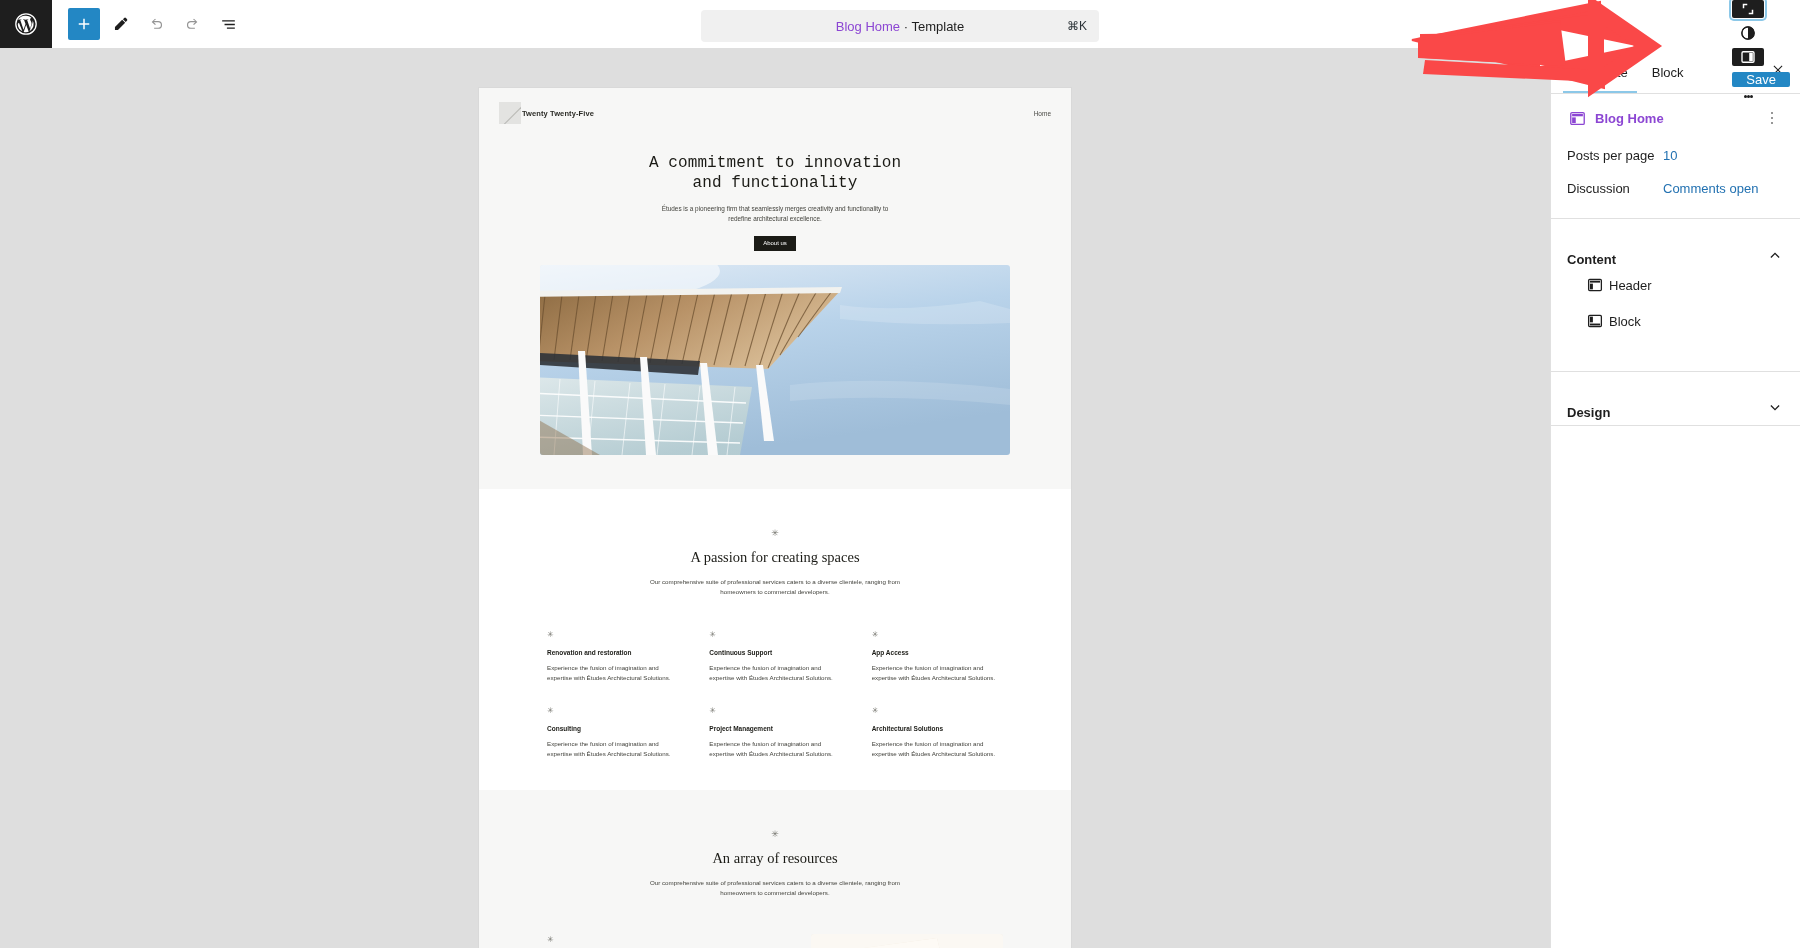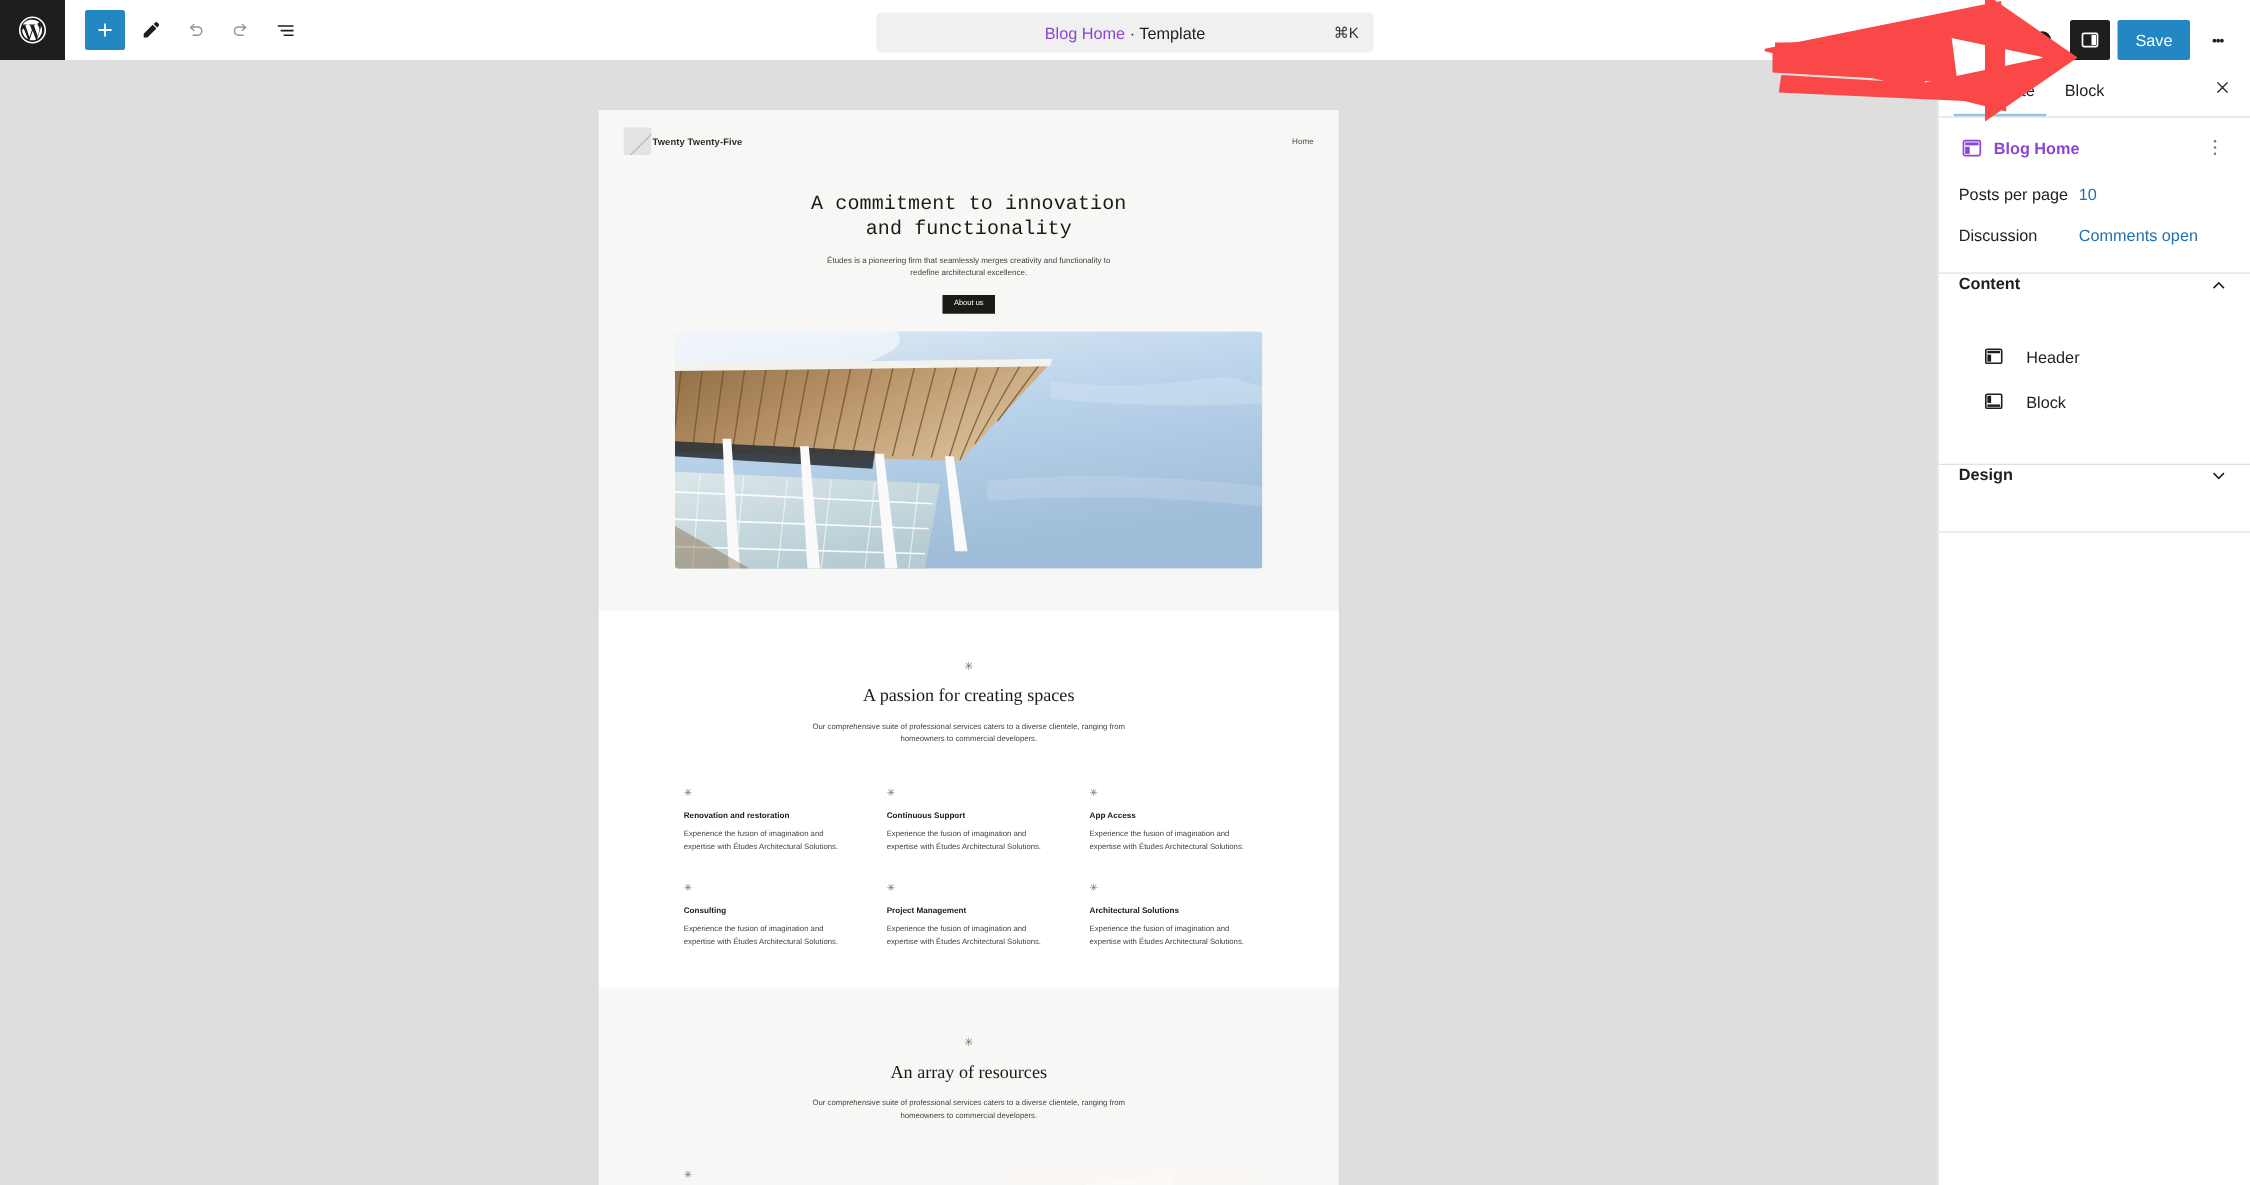--- a/index.html
+++ b/index.html
@@ -48,21 +48,21 @@
   .cmd-text { font-size: 13px; color: #1e1e1e; white-space: nowrap; }
   .cmd-title { color: #7b2ecc; color: #8c46d3; }
   .cmd-sep { color: #1e1e1e; }
   .cmd-shortcut {
     position: absolute; right: 12px; font-size: 12px; color: #2c3338;
     font-family: "Liberation Sans", sans-serif;
   }
 
   .tb-right {
     position: absolute; right: 10px; top: 0; height: 48px;
-    display: flex; align-items: flex-end; gap: 6px;
+    display: flex; align-items: flex-start; gap: 6px; flex-direction: column;
   }
   .sq-btn {
     width: 32px; height: 32px; border-radius: 2px; border: none;
     display: flex; align-items: center; justify-content: center;
     cursor: pointer; background: transparent;
   }
   .sq-btn.dark { background: #1e1e1e; }
   .sq-btn.dark svg { fill: #fff; }
   .sq-btn.focused {
     background: #1e1e1e;
@@ -209,28 +209,28 @@
   .sb-prop {
     display: flex; align-items: center; margin-top: 18px; font-size: 13px;
   }
   .sb-prop .k { width: 96px; color: #1e1e1e; }
   .sb-prop .v { color: #2271b1; cursor: pointer; }
 
   .sb-section {
     border-top: 1px solid #e0e0e0; margin-top: 22px;
   }
   .sb-section-hd {
-    height: 48px; display: flex; align-items: flex-start; justify-content: space-between;
+    height: 48px; display: flex; align-items: flex-end; justify-content: space-between;
     padding: 0 16px; cursor: pointer; background: transparent; border: none; width: 100%;
     font-family: "Liberation Sans", sans-serif;
   }
   .sb-section-hd span.lbl { font-size: 13px; font-weight: bold; color: #1e1e1e; }
   .sb-list { padding: 0 16px 10px; }
   .sb-item {
-    display: flex; align-items: center; gap: 16px; height: 36px;
+    display: flex; align-items: center; gap: 4px; height: 36px;
     padding-left: 18px; cursor: pointer; border-radius: 2px;
   }
   .sb-item span.ico { width: 20px; height:20px; display:flex; align-items:center; justify-content:center;}
   .sb-item span.txt { font-size: 13px; color: #1e1e1e; }
 
   
   .annot { position: absolute; left: 0; top: 0; width: 1800px; height: 948px;
     pointer-events: none; z-index: 90; }
 </style>
 </head>

